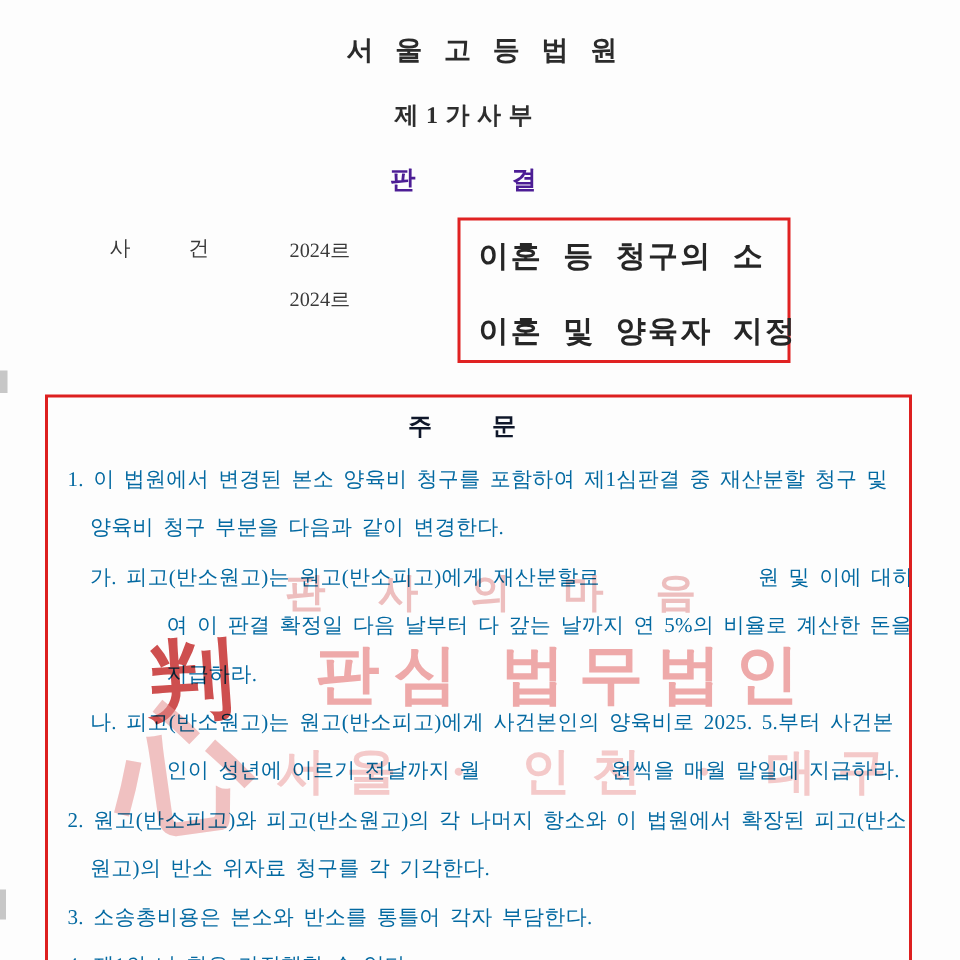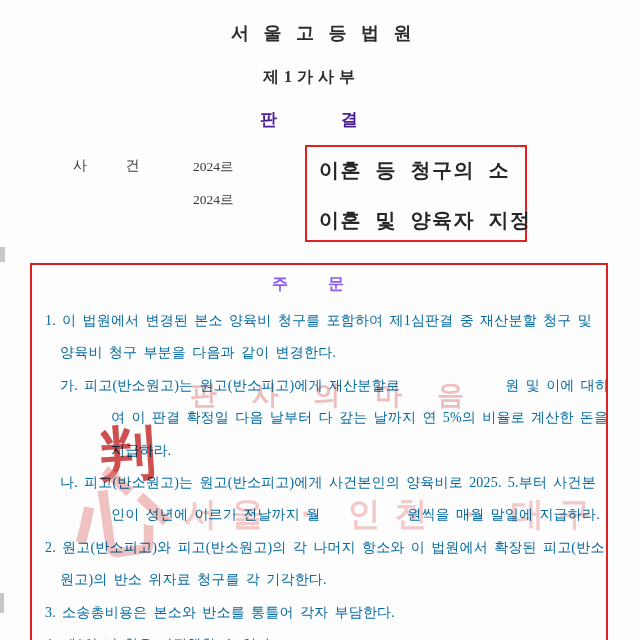--- a/index.html
+++ b/index.html
@@ -50,21 +50,21 @@
   .case-title-box .t2{top:60px;}
   
   .order-box{
     position:absolute;left:30px;top:263px;
     width:574px;height:400px;
     border:2px solid #dd2020;
     overflow:hidden;
   }
   .order-heading{
     position:absolute;left:240px;top:9px;
-    font-size:16px;font-weight:bold;color:#8b5cf6;
+    font-size:16px;font-weight:bold;color:#0f172a;
     white-space:pre;
   }
   .order-lines{
     position:absolute;left:0;top:40px;width:100%;
   }
   .line{
     height:32.4px;line-height:32.4px;
     font-size:14px;color:#0369a1;
     word-spacing:2.5px;letter-spacing:0.2px;
     white-space:pre;overflow:hidden;
@@ -141,16 +141,17 @@
       <div class="line ind-b">원고)의 반소 위자료 청구를 각 기각한다.</div>
       <div class="line ind-a">3. 소송총비용은 본소와 반소를 통틀어 각자 부담한다.</div>
       <div class="line ind-a">4. 제1의 나 항은 가집행할 수 있다.</div>
     </div>
   </section>
 
   <div class="watermark">
     <span class="wm-slogan">판 사 의 마 음</span>
     <span class="wm-pan">判</span>
     <span class="wm-sim">心</span>
+    <span class="wm-firm">판심 법무법인</span>
     <span class="wm-cities">서울 · 인천 · 대구</span>
   </div>
 
 </div>
 
 </body></html>

